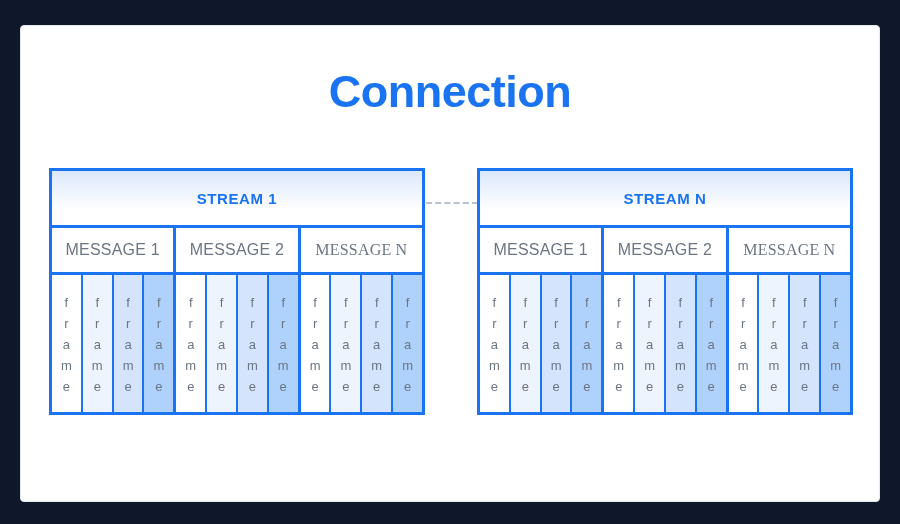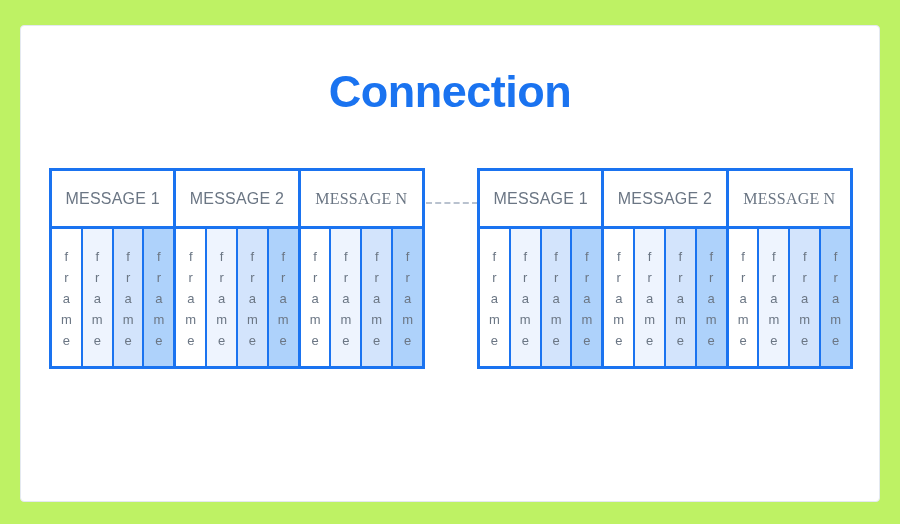--- a/index.html
+++ b/index.html
@@ -11,21 +11,21 @@
     width: 900px;
     height: 524px;
     font-family: "Liberation Sans", sans-serif;
     -webkit-font-smoothing: antialiased;
   }
 
   .canvas {
     position: relative;
     width: 900px;
     height: 524px;
-    background: #bef264;
+    background: #0f172a;
     overflow: hidden;
   }
 
   
   .card {
     position: absolute;
     left: 20px;
     top: 25px;
     width: 860px;
     height: 477px;
@@ -81,21 +81,21 @@
   }
   .stream-header-label {
     font-size: 15px;
     font-weight: bold;
     color: #1a73f0;
     letter-spacing: 0.6px;
   }
 
   .messages-row {
     display: flex;
-    height: 58px;
+    height: 47px;
     box-sizing: border-box;
     border-bottom: 3px solid #1a73f0;
   }
   .message-cell {
     flex: 1 1 0;
     display: flex;
     align-items: center;
     justify-content: center;
     box-sizing: border-box;
     border-right: 3px solid #1a73f0;
@@ -152,20 +152,23 @@
 
 <div class="canvas">
 
   <div class="card"></div>
 
   <div class="title">Connection</div>
 
   <div class="connector"></div>
 
   <div class="stream stream--left">
+    <div class="stream-header">
+      <span class="stream-header-label">STREAM 1</span>
+    </div>
     <div class="messages-row">
       <div class="message-cell">
         <span class="message-label">MESSAGE 1</span>
       </div>
       <div class="message-cell">
         <span class="message-label">MESSAGE 2</span>
       </div>
       <div class="message-cell">
         <span class="message-label">MESSAGE N</span>
       </div>
@@ -258,20 +261,23 @@
             <span class="ch">r</span>
             <span class="ch">a</span>
             <span class="ch">m</span>
             <span class="ch">e</span>
           </div>
       </div>
     </div>
   </div>
 
   <div class="stream stream--right">
+    <div class="stream-header">
+      <span class="stream-header-label">STREAM N</span>
+    </div>
     <div class="messages-row">
       <div class="message-cell">
         <span class="message-label">MESSAGE 1</span>
       </div>
       <div class="message-cell">
         <span class="message-label">MESSAGE 2</span>
       </div>
       <div class="message-cell">
         <span class="message-label">MESSAGE N</span>
       </div>

